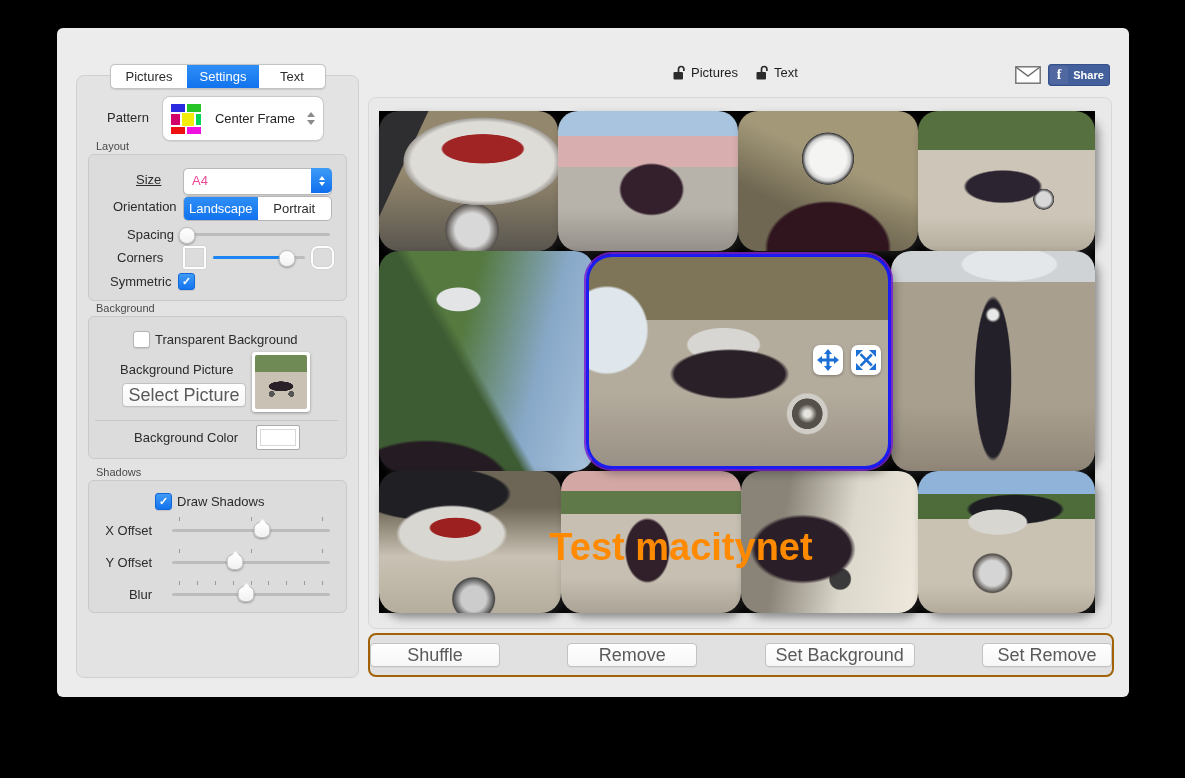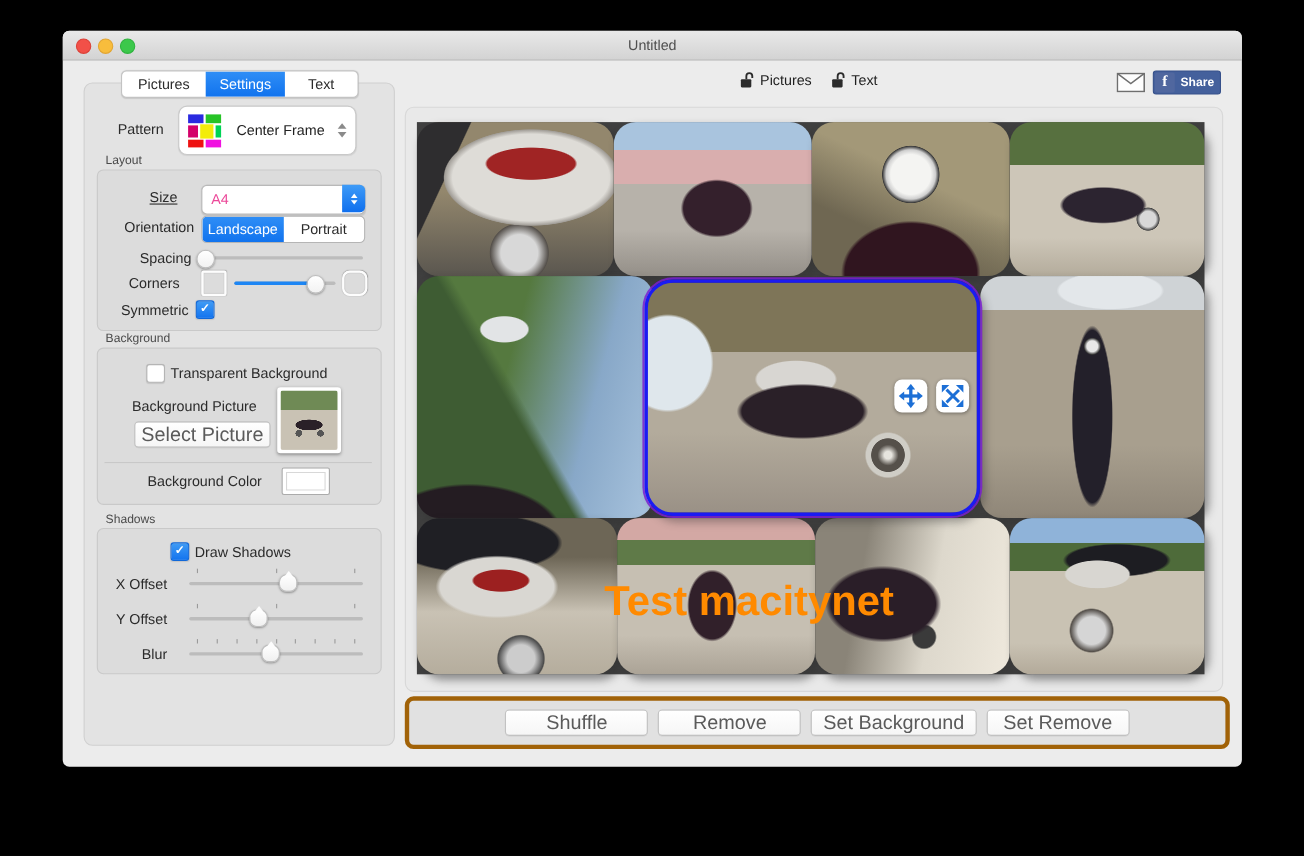--- a/index.html
+++ b/index.html
@@ -102,21 +102,21 @@
   .lockrow .t{font-size:13px;color:#1f1f1f;margin-right:12px;}
   .fb{position:absolute;left:991px;top:36px;width:60px;height:20px;background:#44609c;border:1px solid #36508a;
     border-radius:3px;display:flex;align-items:center;z-index:3;}
   .fb .f{width:18px;height:18px;margin-left:1px;background:#50679f;border-radius:2px;color:#fff;
     font-weight:bold;font-size:14px;text-align:center;line-height:18px;font-family:"Liberation Serif",serif;}
   .fb .s{flex:1;text-align:center;color:#fff;font-size:11px;font-weight:bold;}
   .mail{position:absolute;left:958px;top:38px;z-index:3;}
   
   .collage-panel{position:absolute;left:311px;top:69px;width:742px;height:530px;
     background:#e9e9e9;border:1px solid #d8d8d8;border-radius:8px;}
-  .canvas{position:absolute;left:10px;top:13px;width:716px;height:502px;background:#404040;}
+  .canvas{position:absolute;left:10px;top:13px;width:716px;height:502px;background:#000000;}
   .tile{position:absolute;border-radius:20px;box-shadow:4px 5px 8px rgba(50,50,50,.5);}
   .tile.selected{border:3px solid #1b1bf2;border-radius:26px;box-shadow:0 0 0 2px rgba(122,31,208,.85),4px 5px 8px rgba(50,50,50,.4);z-index:5;}
   .handle{position:absolute;width:30px;height:30px;background:#fff;border-radius:7px;z-index:6;
     box-shadow:0 1px 3px rgba(0,0,0,.3);display:flex;align-items:center;justify-content:center;}
   .overlay-text{position:absolute;left:82px;top:415px;width:440px;text-align:center;z-index:7;
     font-size:38px;font-weight:bold;letter-spacing:0;}
   
   .t1{background:
       radial-gradient(ellipse 42px 15px at 58% 27%, #a02424 0 95%, transparent 100%),
       radial-gradient(ellipse 105px 58px at 58% 36%, #dedcd7 0 68%, #a19d97 75%, transparent 76%),
@@ -164,35 +164,29 @@
       radial-gradient(ellipse 88px 58px at 35% 55%, #2a1e28 0 54%, transparent 60%),
       radial-gradient(circle 21px at 56% 76%, #3a3a3a 0 48%, transparent 55%),
       linear-gradient(100deg, #8a8478 0 25%, #ddd8cc 60%, #efe9dd 100%);}
   .t11{background:
       radial-gradient(ellipse 42px 18px at 45% 36%, #d8d6d1 0 68%, transparent 72%),
       radial-gradient(ellipse 78px 24px at 55% 27%, #1d1d22 0 58%, transparent 63%),
       radial-gradient(circle 33px at 42% 72%, #d5d5d5 0 38%, #55504b 58%, transparent 62%),
       linear-gradient(180deg, #8fb3d9 0 16%, #4e6b3a 16% 34%, #c9c2b3 34% 80%, #b3aa9a 100%);}
   
   .footerbar{position:absolute;left:311px;top:605px;width:742px;height:40px;background:#e1e1e1;
-    border:4px solid #a16207;border-radius:8px;display:flex;align-items:center;justify-content:center;gap:9px;}
+    border:2px solid #a16207;border-radius:8px;display:flex;align-items:center;justify-content:space-between;gap:9px;}
   .fbtn{position:static;height:22px;min-width:108px;padding:0 10px;}
 </style>
 </head>
 <body>
 
 <div class="stage">
  <div class="window">
 
-  <div class="titlebar">
-    <span class="tl red"></span>
-    <span class="tl yellow"></span>
-    <span class="tl green"></span>
-    <div class="title">Untitled</div>
-  </div>
 
   <div class="sidebar"></div>
 
   <div class="tabbar">
     <div class="tab w76">Pictures</div>
     <div class="tab w72 sel">Settings</div>
     <div class="tab w66">Text</div>
   </div>
 
   <div class="lbl" style="left:50px;top:82px;">Pattern</div>

